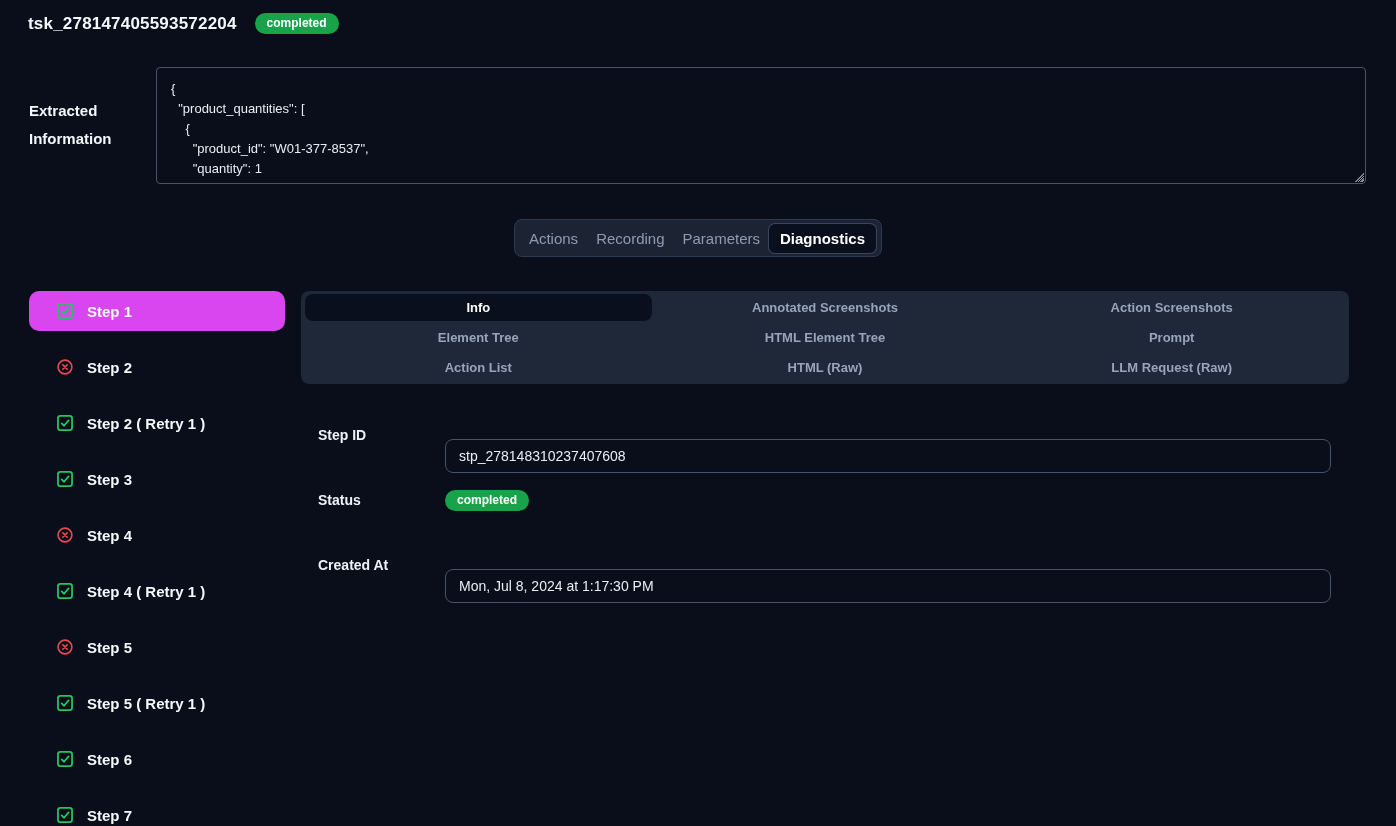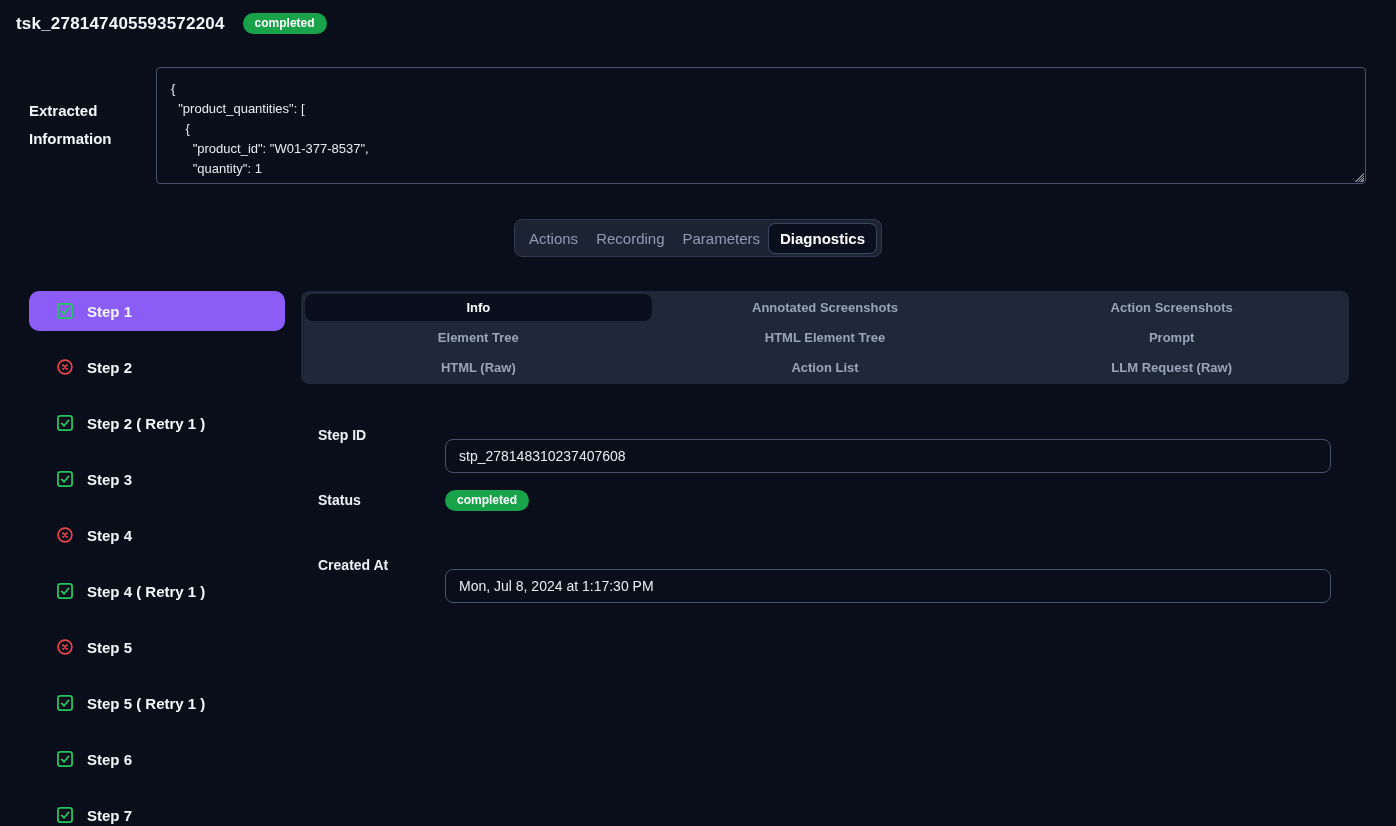--- a/index.html
+++ b/index.html
@@ -8,21 +8,21 @@
     background: #0a0e1a;
     font-family: "Liberation Sans", sans-serif;
     color: #f1f5f9;
     overflow: hidden;
     position: relative;
   }
 
   
   .header {
     display: flex; align-items: center; gap: 18px;
-    padding: 13px 0 0 16px;
+    padding: 13px 0 0 28px;
   }
   .task-title { font-size: 17px; font-weight: 700; letter-spacing: .2px; color: #f4f7fb; }
   .badge {
     display: inline-block;
     background: #18a34a; color: #ffffff;
     font-size: 12px; font-weight: 700;
     padding: 3px 12px 4px; border-radius: 9999px;
     line-height: 14px;
   }
 
@@ -82,21 +82,21 @@
   .content { display: flex; margin: 34px 0 0 29px; }
 
   
   .steps { width: 256px; flex: none; list-style: none; margin-right: 16px; }
   .step-item {
     height: 40px; display: flex; align-items: center; gap: 13px;
     padding-left: 27px; margin-bottom: 16px;
     border-radius: 10px; cursor: pointer;
     font-size: 15px; font-weight: 600; color: #f4f7fb;
   }
-  .step-item.selected { background: #8b5cf6; align-items: center; }
+  .step-item.selected { background: #d946ef; align-items: center; }
   .step-icon { width: 18px; height: 18px; flex: none; display: block; }
   .step-icon.success { color: #23c55e; }
   .step-icon.fail { color: #e5484d; }
 
   
   .right-panel { width: 1048px; flex: none; }
   .sub-tabs {
     background: #1e2838; border-radius: 8px;
     display: grid; grid-template-columns: repeat(3, 1fr);
     padding: 2px 4px; row-gap: 1px;
@@ -234,22 +234,22 @@
   </ul>
 
   <div class="right-panel">
     <div class="sub-tabs">
       <button class="sub-tab selected">Info</button>
       <button class="sub-tab">Annotated Screenshots</button>
       <button class="sub-tab">Action Screenshots</button>
       <button class="sub-tab">Element Tree</button>
       <button class="sub-tab">HTML Element Tree</button>
       <button class="sub-tab">Prompt</button>
+      <button class="sub-tab">Action List</button>
       <button class="sub-tab">HTML (Raw)</button>
-      <button class="sub-tab">Action List</button>
       <button class="sub-tab">LLM Request (Raw)</button>
     </div>
 
     <div class="fields">
       <div class="field-row">
         <div class="field-label">Step ID</div>
         <input class="field-input" type="text" value="stp_278148310237407608" style="">
       </div>
       <div class="field-row">
         <div class="field-label">Status</div>

